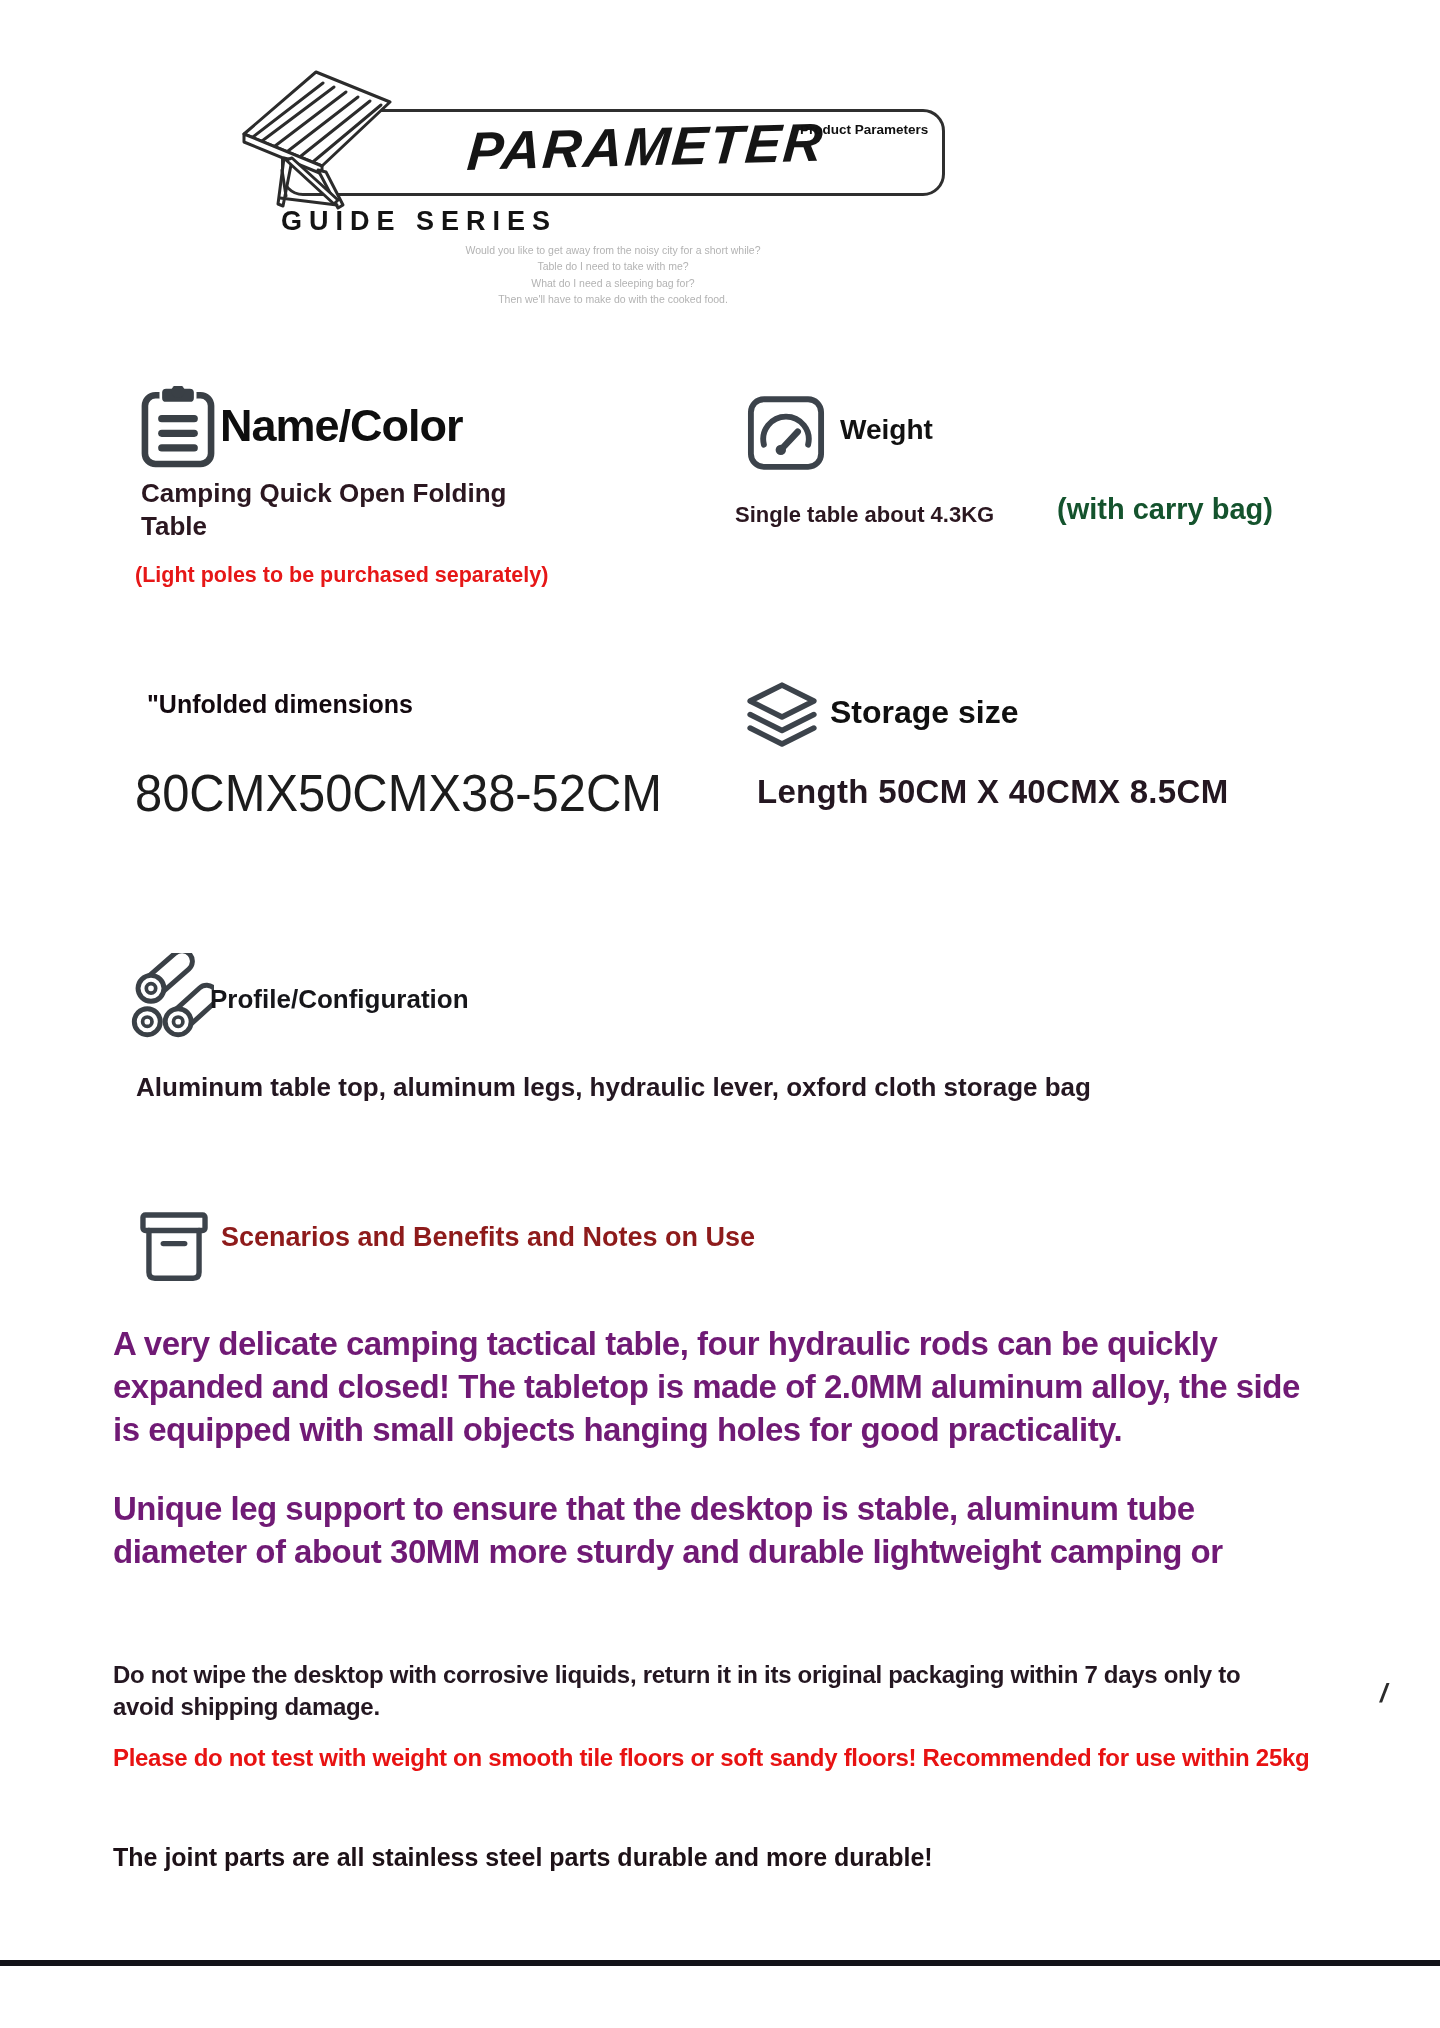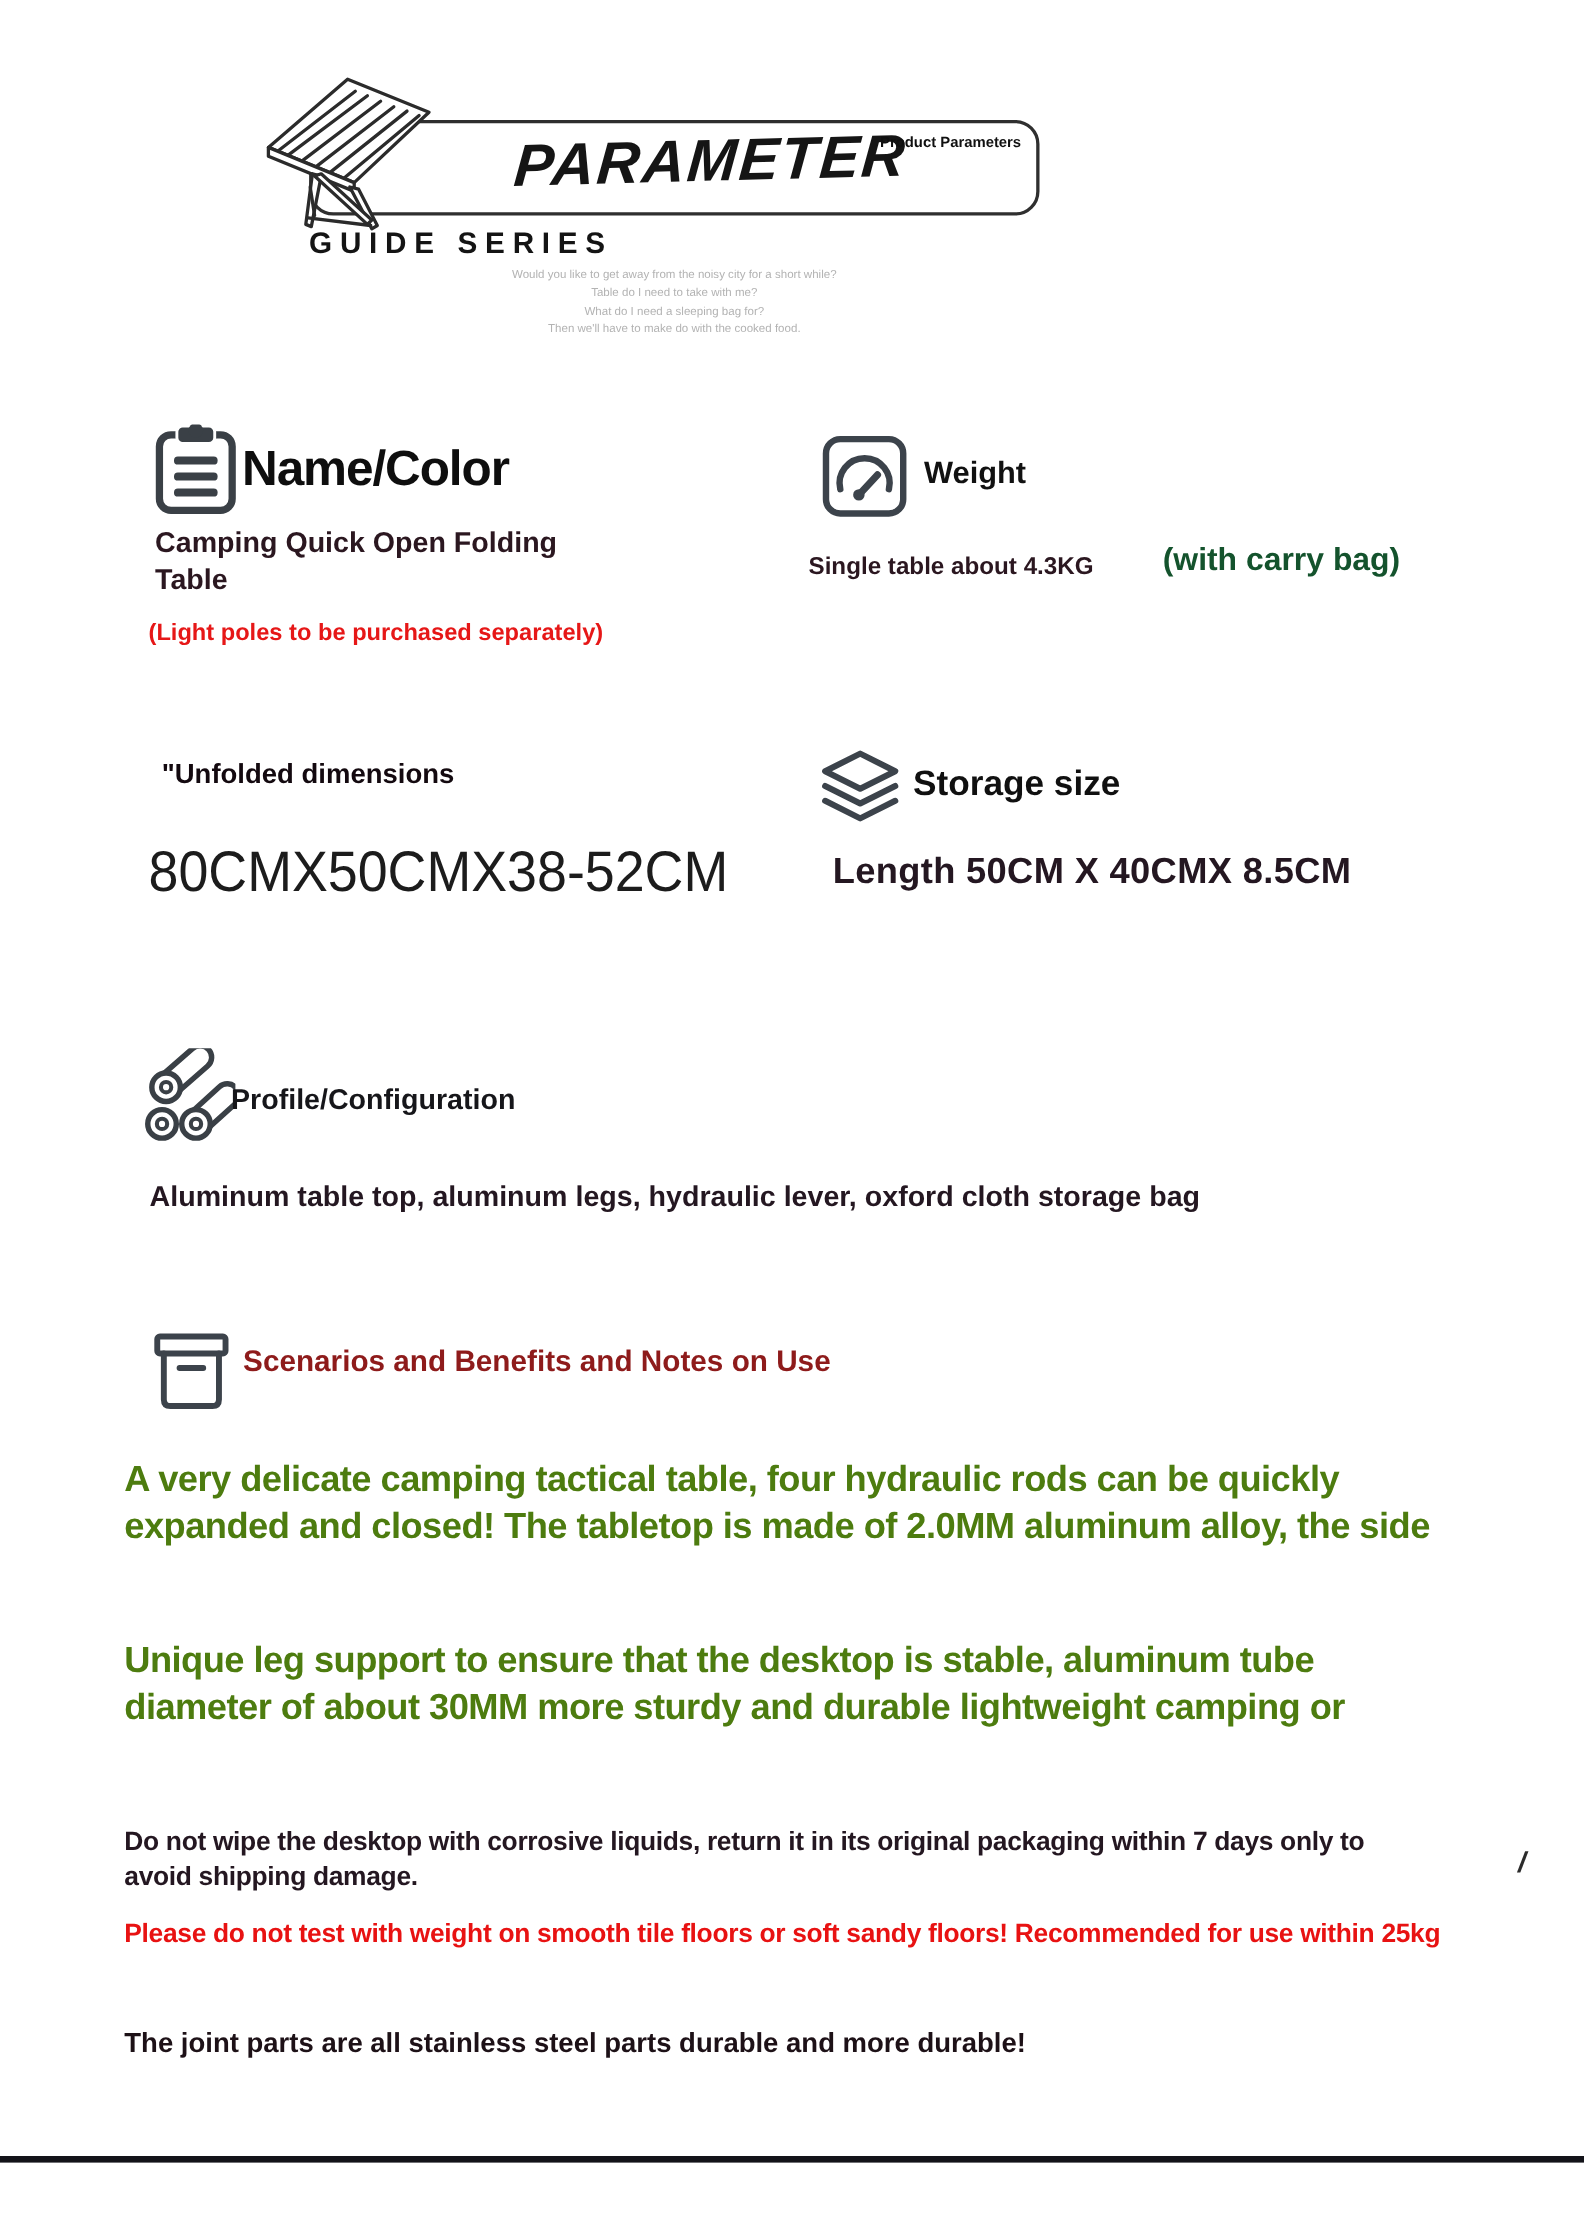--- a/index.html
+++ b/index.html
@@ -38,21 +38,21 @@
   .v-storage { left:757px; top:773px; font-size:33px; font-weight:700;
                letter-spacing:0.3px; color:#241721; }
 
   .h-profile { left:210px; top:984px; font-size:26px; font-weight:700; color:#16161a; }
   .v-profile { left:136px; top:1072px; font-size:26px; font-weight:700; color:#241721; }
 
   .h-scenarios { left:221px; top:1222px; font-size:27px; font-weight:700; color:#8e1b1b; }
 
   
   .para-lg { font-size:33px; font-weight:700; line-height:43px;
-             letter-spacing:-0.5px; color:#4d7c0f; }
+             letter-spacing:-0.5px; color:#701a75; }
   .p1 { left:113px; top:1322px; }
   .p2 { left:113px; top:1487px; }
   .p3 { left:113px; top:1659px; font-size:24px; font-weight:700; line-height:32px;
         letter-spacing:-0.3px; color:#241721; }
   .p3-mark { left:1380px; top:1678px; font-size:26px; font-weight:700;
              font-style:italic; color:#2b2b2b; }
   .warning { left:113px; top:1744px; font-size:24px; font-weight:700;
              letter-spacing:-0.3px; color:#e81212; }
   .p5 { left:113px; top:1843px; font-size:25px; font-weight:700; color:#1d1117; }
 
@@ -168,20 +168,21 @@
       <path d="M8 18 L8 53 Q8 58 13 58 L45 58 Q50 58 50 53 L50 18"></path>
       <line x1="20" y1="29" x2="38" y2="29"></line>
     </g>
   </svg>
 </div>
 <div class="abs h-scenarios nowrap">Scenarios and Benefits and Notes on Use</div>
 
 <div class="abs para-lg p1">
   <div class="nowrap">A very delicate camping tactical table, four hydraulic rods can be quickly</div>
   <div class="nowrap">expanded and closed! The tabletop is made of 2.0MM aluminum alloy, the side</div>
+  <div class="nowrap">is equipped with small objects hanging holes for good practicality.</div>
 </div>
 
 <div class="abs para-lg p2">
   <div class="nowrap">Unique leg support to ensure that the desktop is stable, aluminum tube</div>
   <div class="nowrap">diameter of about 30MM more sturdy and durable lightweight camping or</div>
 </div>
 
 <div class="abs p3">
   <div class="nowrap">Do not wipe the desktop with corrosive liquids, return it in its original packaging within 7 days only to</div>
   <div class="nowrap">avoid shipping damage.</div>

